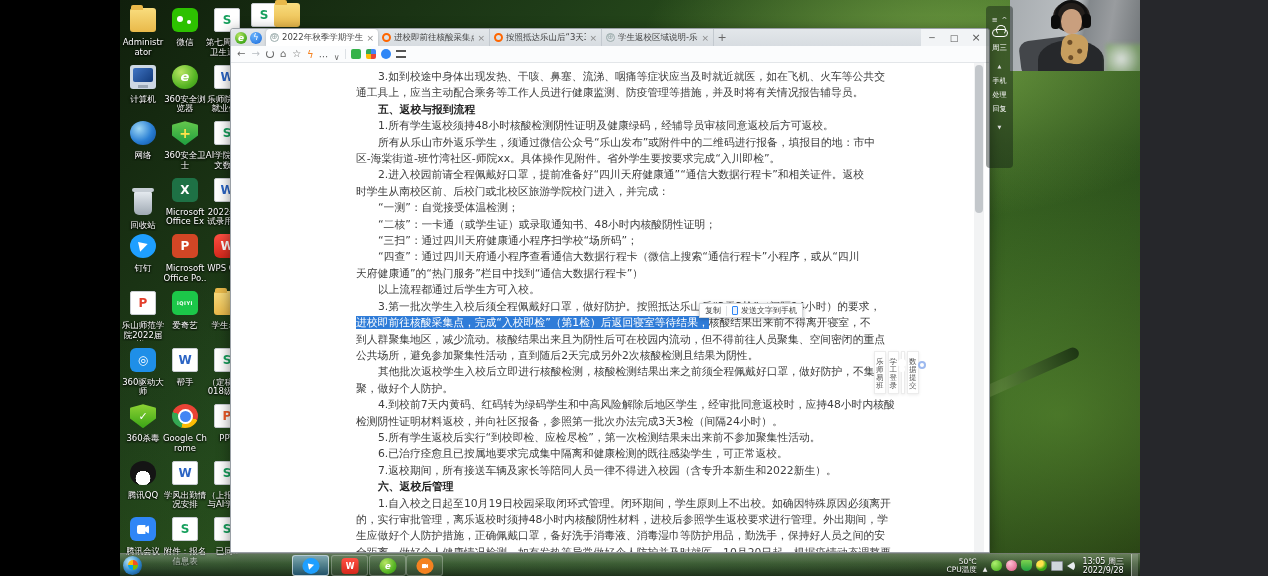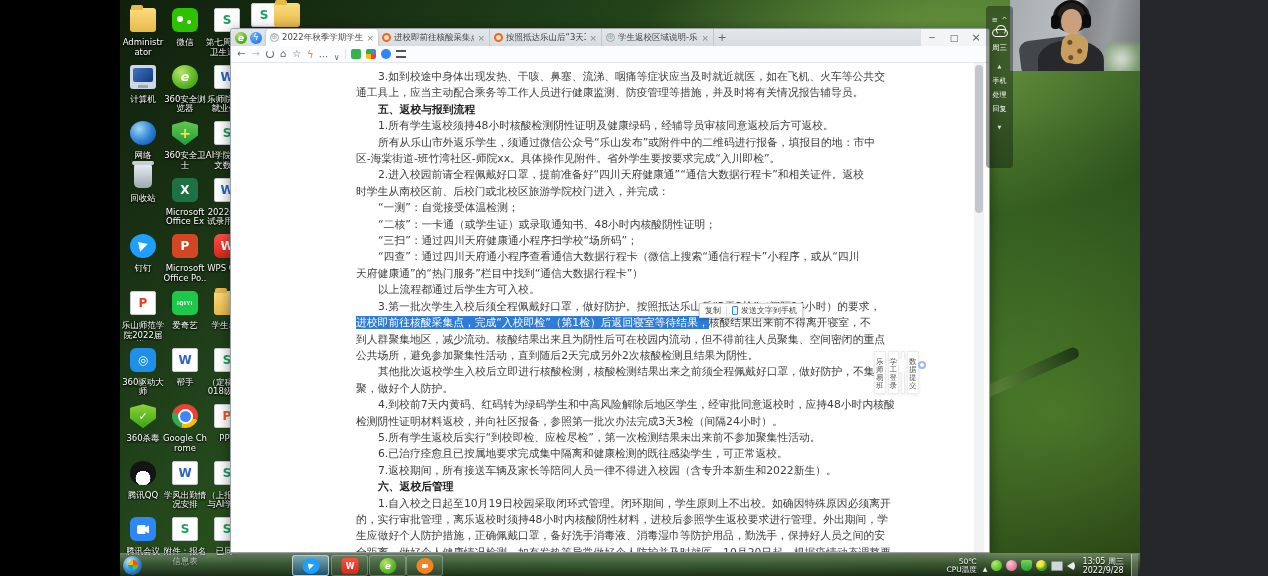--- a/index.html
+++ b/index.html
@@ -185,21 +185,21 @@
           <div class="dlabel">Administrator</div>
         </div>
         <div class="dcell" style="left: 1px; top: 64.6px;">
           <span class="ic computer-icon"></span>
           <div class="dlabel">计算机</div>
         </div>
         <div class="dcell" style="left: 1px; top: 121.2px;">
           <span class="ic network-icon"></span>
           <div class="dlabel">网络</div>
         </div>
-        <div class="dcell" style="left: 1px; top: 164px;">
+        <div class="dcell" style="left: 1px; top: 191px;">
           <span class="ic recycle-bin-icon"></span>
           <div class="dlabel">回收站</div>
         </div>
         <div class="dcell" style="left: 1px; top: 234.4px;">
           <span class="ic dingtalk-icon"></span>
           <div class="dlabel">钉钉</div>
         </div>
         <div class="dcell" style="left: 1px; top: 291px;">
           <span class="ic page pdf-icon">P</span>
           <div class="dlabel">乐山师范学院2022届毕..</div>

